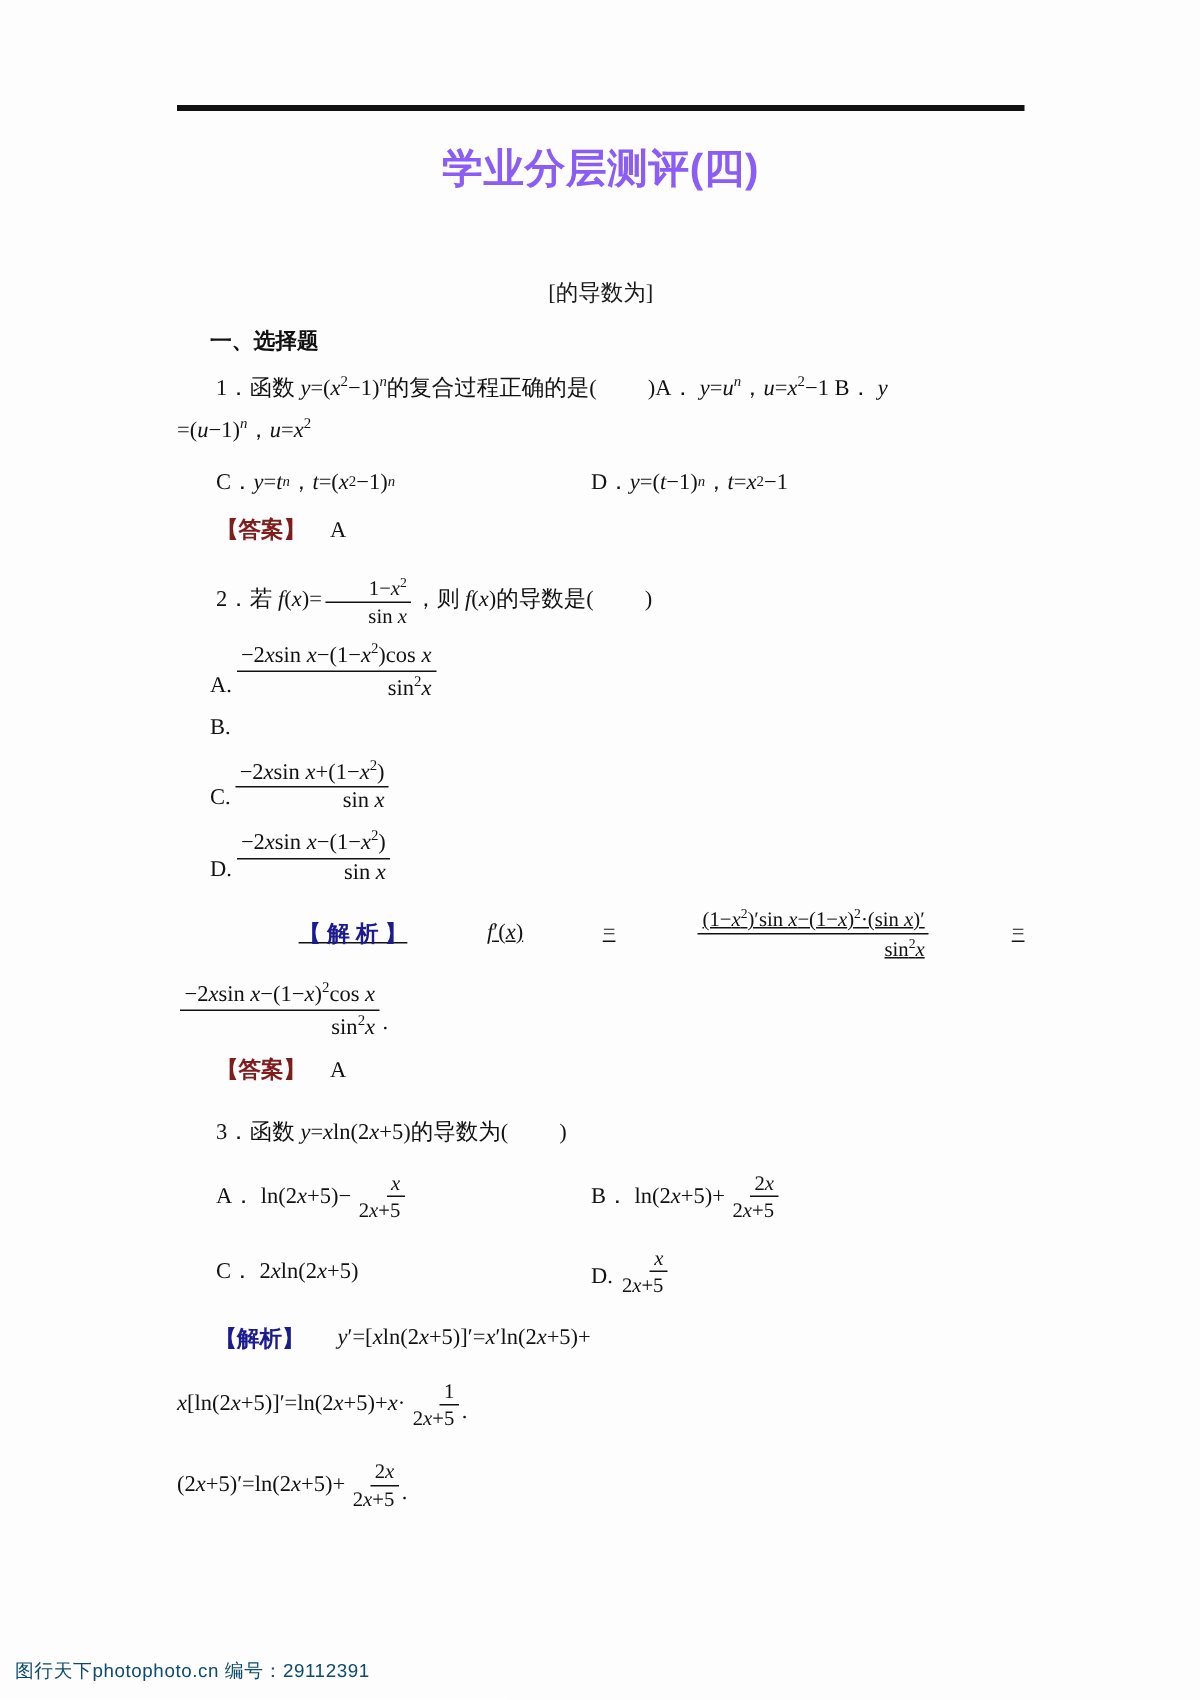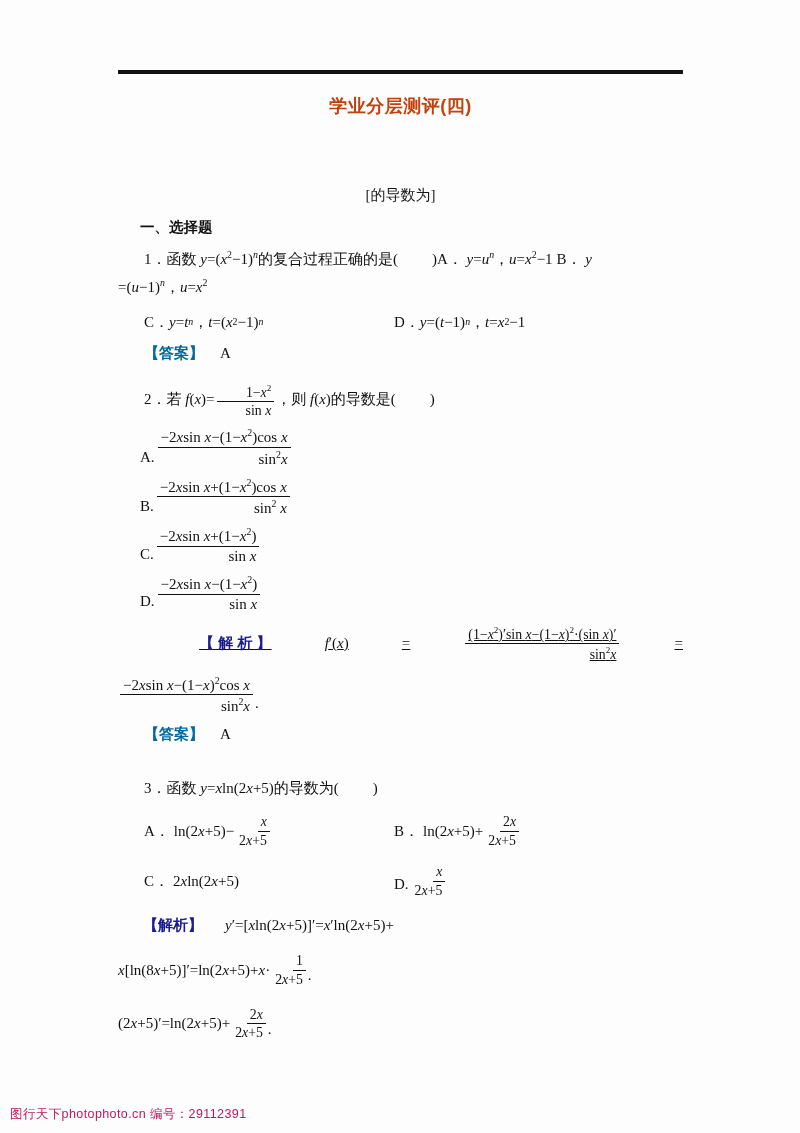--- a/index.html
+++ b/index.html
@@ -35,23 +35,23 @@
   }
 
   .doc-title {
     position: absolute;
     left: 118px;
     top: 94px;
     width: 565px;
     text-align: center;
     font-family: "Liberation Sans", "DejaVu Sans", sans-serif;
     font-weight: bold;
-    font-size: 18px;
+    font-size: 27px;
     letter-spacing: 0.5px;
-    color: #c2410c;
+    color: #8b5cf6;
   }
 
   .doc-subtitle {
     position: absolute;
     left: 118px;
     top: 155px;
     width: 565px;
     text-align: center;
     font-size: 15px;
     font-weight: bold;
@@ -114,21 +114,21 @@
     margin-right: 1px;
     align-self: flex-end;
     padding-bottom: 2px;
   }
 
   .ansline {
     font-size: 15px;
     margin: 10px 0 4px 26px;
   }
   .tag-ans {
-    color: #0369a1;
+    color: #7f1d1d;
     font-weight: bold;
     font-family: Liberation Serif, serif;
   }
   .tag-sol {
     color: #1b1b8f;
     font-weight: bold;
     font-family: "Liberation Sans", "DejaVu Sans", sans-serif;
   }
   .ans-val { margin-left: 16px; }
 
@@ -173,21 +173,21 @@
     white-space: nowrap;
   }
   .frac.small { font-size: 0.92em; }
 
   
   .watermark {
     position: absolute;
     left: 10px;
     top: 1106px;
     font-size: 12.5px;
-    color: #be185d;
+    color: #0c4a6e;
     font-family: "Liberation Sans", "DejaVu Sans", sans-serif;
     letter-spacing: 0.4px;
     white-space: nowrap;
   }
 </style>
 </head>
 <body>
 
 <div class="page">
 
@@ -256,24 +256,20 @@
     <div class="opt-block">
       <span class="opt-label">A.</span>
       <span class="frac">
         <span class="num"><span class="mn">−2</span><span class="mi">x</span><span class="mn">sin </span><span class="mi">x</span><span class="mn">−(1−</span><span class="mi">x</span><sup class="en">2</sup><span class="mn">)cos </span><span class="mi">x</span></span>
         <span class="den"><span class="mn">sin</span><sup class="en">2</sup><span class="mi">x</span></span>
       </span>
     </div>
 
     <div class="opt-block">
       <span class="opt-label">B.</span>
-      <span class="frac">
-        <span class="num"><span class="mn">−2</span><span class="mi">x</span><span class="mn">sin </span><span class="mi">x</span><span class="mn">+(1−</span><span class="mi">x</span><sup class="en">2</sup><span class="mn">)cos </span><span class="mi">x</span></span>
-        <span class="den"><span class="mn">sin</span><sup class="en">2</sup><span class="mi"> x</span></span>
-      </span>
     </div>
 
     <div class="opt-block">
       <span class="opt-label">C.</span>
       <span class="frac">
         <span class="num"><span class="mn">−2</span><span class="mi">x</span><span class="mn">sin </span><span class="mi">x</span><span class="mn">+(1−</span><span class="mi">x</span><sup class="en">2</sup><span class="mn">)</span></span>
         <span class="den"><span class="mn">sin </span><span class="mi">x</span></span>
       </span>
     </div>
 
@@ -302,21 +298,21 @@
         <span class="num"><span class="mn">−2</span><span class="mi">x</span><span class="mn">sin </span><span class="mi">x</span><span class="mn">−(1−</span><span class="mi">x</span><span class="mn">)</span><sup class="en">2</sup><span class="mn">cos </span><span class="mi">x</span></span>
         <span class="den"><span class="mn">sin</span><sup class="en">2</sup><span class="mi">x</span></span>
       </span>
       <span style="align-self:flex-end;padding-bottom:3px">.</span>
     </div>
 
     <div class="ansline">
       <span class="tag-ans">【答案】</span><span class="ans-val">A</span>
     </div>
 
-    <div class="qline" style="margin-top:32px">
+    <div class="qline" style="margin-top:20px">
       <span>3．</span><span>函数 </span><span class="mi">y</span><span class="mn">=</span><span class="mi">x</span><span class="mn">ln(2</span><span class="mi">x</span><span>+5)的导数为(</span><span style="display:inline-block;width:34px"></span><span>)</span>
     </div>
 
     <div class="opt-row" style="margin-top:14px">
       <div class="opt first">
         <span style="margin-right:4px">A．</span>
         <span class="mn">ln(2</span>
           <span class="mi">x</span>
           <span class="mn">+5)−</span>
         <span class="frac small">
@@ -355,21 +351,21 @@
     </div>
 
     <div class="sol-line ind" style="margin-top:18px">
       <span class="tag-sol">【解析】</span>
       <span style="display:inline-block;width:22px"></span>
       <span><span class="mi">y</span><span class="mn">′=[</span><span class="mi">x</span><span class="mn">ln(2</span><span class="mi">x</span><span class="mn">+5)]′=</span><span class="mi">x</span><span class="mn">′ln(2</span><span class="mi">x</span><span class="mn">+5)+</span></span>
     </div>
 
     <div class="sol-line" style="margin-top:18px">
       <span class="mi">x</span>
-        <span class="mn">[ln(8</span>
+        <span class="mn">[ln(2</span>
         <span class="mi">x</span>
         <span class="mn">+5)]′=ln(2</span>
         <span class="mi">x</span>
         <span class="mn">+5)+</span>
         <span class="mi">x</span>
         <span class="mn">·</span>
       <span class="frac small">
         <span class="num"><span class="mn">1</span></span>
         <span class="den"><span class="mn">2</span><span class="mi">x</span><span class="mn">+5</span></span>
       </span>

